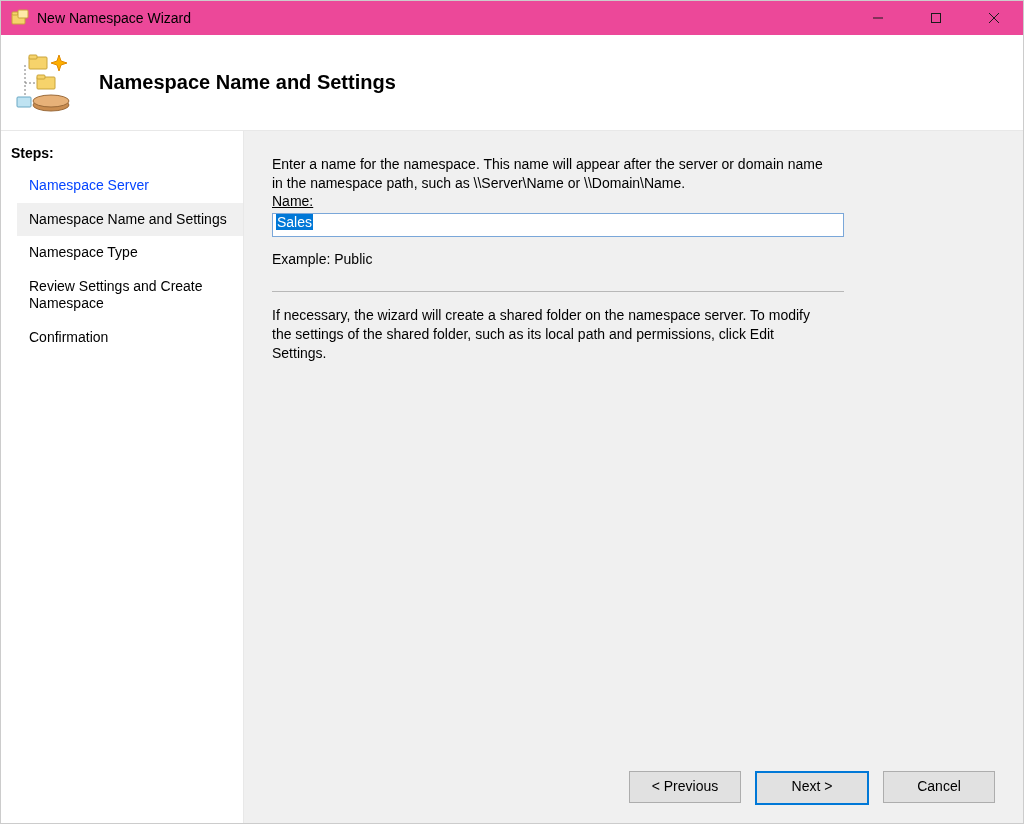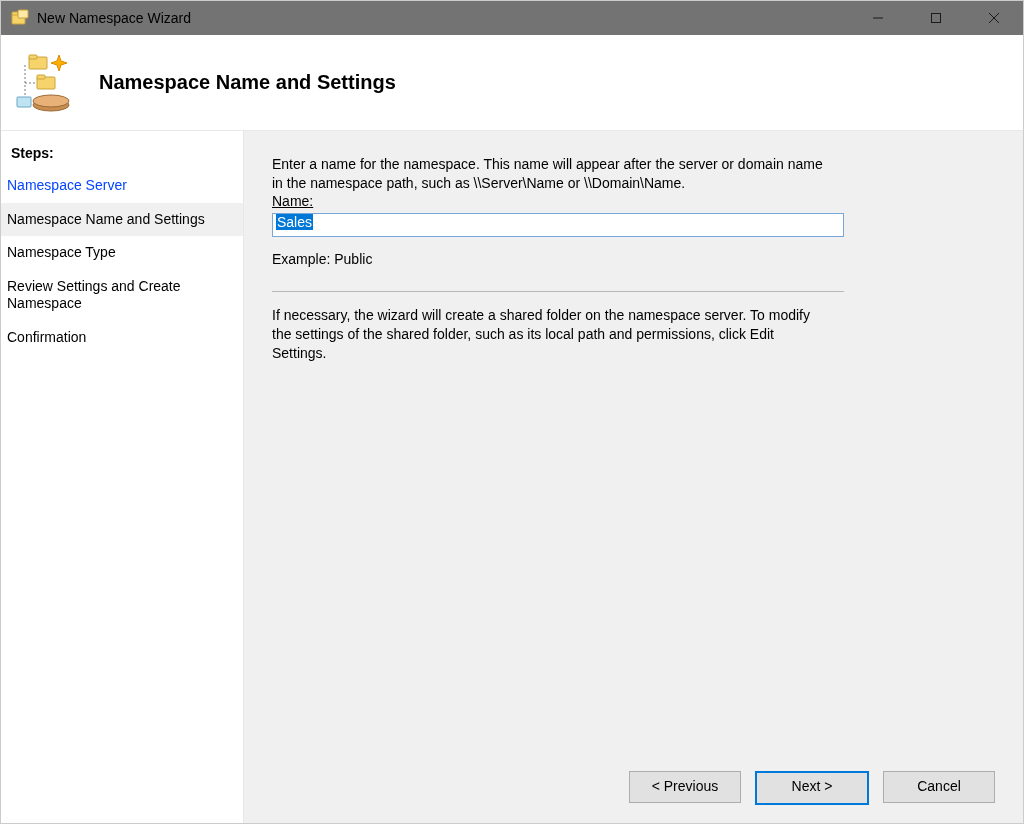--- a/index.html
+++ b/index.html
@@ -22,21 +22,21 @@
     box-sizing: border-box;
     border: 1px solid #cccccc;
   }
 
   
   .titlebar {
     height: 34px;
     display: flex;
     align-items: center;
     padding-left: 10px;
-    background: #737373;
+    background: #ec4899;
   }
   .titlebar .app-icon {
     width: 18px;
     height: 18px;
     margin-right: 8px;
   }
   .titlebar .title-text {
     font-size: 14px;
     color: #000;
     flex: 0 0 auto;
@@ -91,23 +91,24 @@
     box-sizing: border-box;
     padding-top: 10px;
   }
   .sidebar .steps-heading {
     font-weight: bold;
     font-size: 14px;
     padding: 4px 10px 8px 10px;
   }
   .sidebar .step {
     font-size: 14px;
-    padding: 8px 6px;
+    padding: 8px 12px;
     line-height: 1.25;
     color: #000;
+    margin-left: 16px;
   }
   .sidebar .step.link { color: #0645ff; }
   .sidebar .step.current {
     background: #f0f0f0;
   }
 
   .content {
     flex: 1 1 auto;
     background: #f0f0f0;
     padding: 24px 28px 12px 28px;

